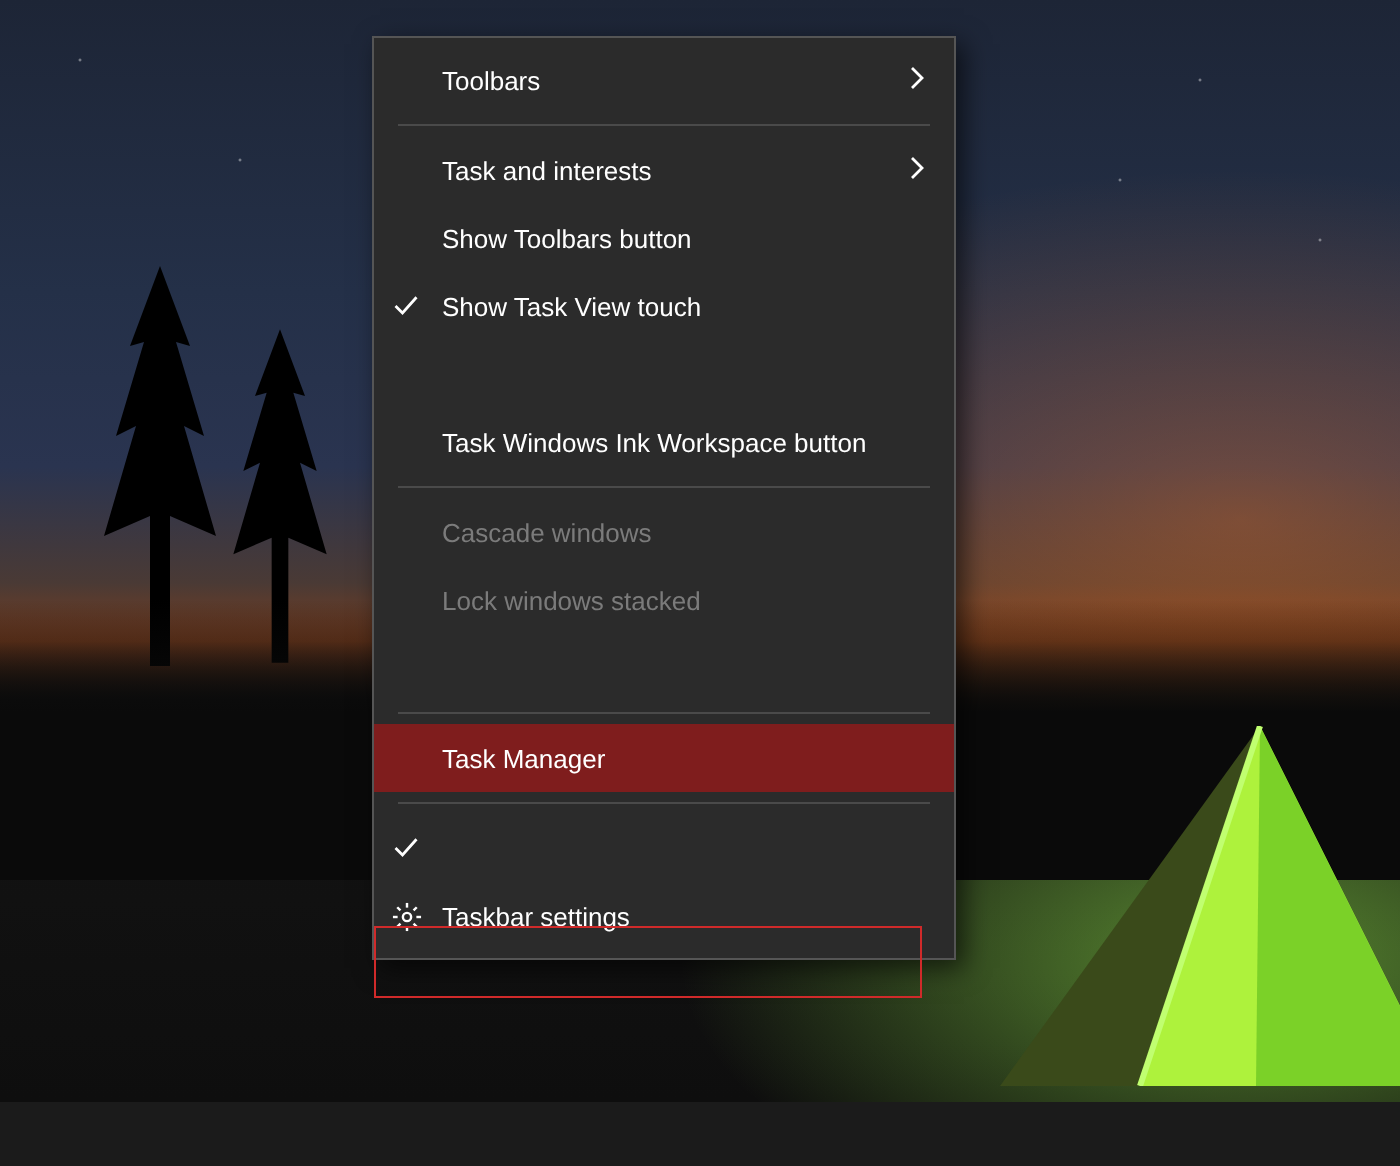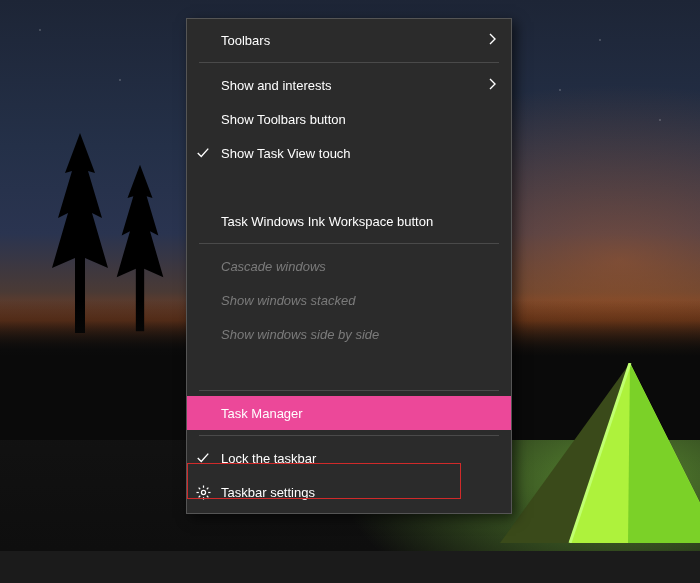--- a/index.html
+++ b/index.html
@@ -44,38 +44,38 @@
     width: 220px; height: 180px;
   }
   .taskbar {
     position: absolute; left: 0; right: 0; bottom: 0; height: 32px;
     background: #1b1b1b;
   }
 
   .context-menu {
     position: absolute;
     left: 186px; top: 18px;
-    width: 326px;
+    width: 292px;
     background: #2b2b2b;
     border: 1px solid #555;
     box-shadow: 4px 4px 12px rgba(0,0,0,.6);
     padding: 4px 0;
     color: #fff;
     font-size: 13px;
   }
   .menu-item {
     display: flex;
     align-items: center;
     height: 34px;
     padding: 0 14px 0 34px;
     position: relative;
     cursor: default;
   }
-  .menu-item.hovered { background: #ec4899; }
-  .menu-item.disabled { color: #7b7b7b; font-style: italic; }
+  .menu-item.hovered { background: #7f1d1d; }
+  .menu-item.disabled { color: #7b7b7b; }
   .menu-item .label { flex: 1; }
   .menu-item .chevron { color: #fff; }
   .menu-item .prefix-icon {
     position: absolute; left: 8px; top: 50%; transform: translateY(-50%);
     width: 16px; height: 16px; display: flex; align-items: center; justify-content: center;
   }
   .separator {
     height: 1px;
     background: #4a4a4a;
     margin: 5px 12px;
@@ -109,21 +109,21 @@
       <div class="menu-item">
         <span class="prefix-icon"></span>
         <span class="label">Toolbars</span>
         <span class="chevron"><svg width="10" height="12" viewBox="0 0 10 12">
             <path d="M3 1 L8 6 L3 11" stroke="#fff" stroke-width="1.4" fill="none"></path>
           </svg></span>
       </div>
       <div class="separator"></div>
       <div class="menu-item">
         <span class="prefix-icon"></span>
-        <span class="label">Show and interests</span>
+        <span class="label">Task and interests</span>
         <span class="chevron"><svg width="10" height="12" viewBox="0 0 10 12">
             <path d="M3 1 L8 6 L3 11" stroke="#fff" stroke-width="1.4" fill="none"></path>
           </svg></span>
       </div>
       <div class="menu-item">
         <span class="prefix-icon"></span>
         <span class="label">Show Toolbars button</span>
       </div>
       <div class="menu-item">
         <span class="prefix-icon">
@@ -140,42 +140,37 @@
         <span class="prefix-icon"></span>
         <span class="label">Task Windows Ink Workspace button</span>
       </div>
       <div class="separator"></div>
       <div class="menu-item disabled">
         <span class="prefix-icon"></span>
         <span class="label">Cascade windows</span>
       </div>
       <div class="menu-item disabled">
         <span class="prefix-icon"></span>
-        <span class="label">Show windows stacked</span>
-      </div>
-      <div class="menu-item disabled">
-        <span class="prefix-icon"></span>
-        <span class="label">Show windows side by side</span>
+        <span class="label">Lock windows stacked</span>
       </div>
       <div class="menu-item">
         <span class="prefix-icon"></span>
       </div>
       <div class="separator"></div>
       <div class="menu-item hovered">
         <span class="prefix-icon"></span>
         <span class="label">Task Manager</span>
       </div>
       <div class="separator"></div>
       <div class="menu-item">
         <span class="prefix-icon">
           <svg width="14" height="14" viewBox="0 0 16 16">
             <path d="M2 8 L6 12 L14 3" stroke="#fff" stroke-width="1.6" fill="none"></path>
           </svg>
         </span>
-        <span class="label">Lock the taskbar</span>
       </div>
       <div class="menu-item">
         <span class="prefix-icon">
           <svg width="15" height="15" viewBox="0 0 16 16">
             <circle cx="8" cy="8" r="2.2" fill="none" stroke="#fff" stroke-width="1.3"></circle>
             <g stroke="#fff" stroke-width="1.3">
               <line x1="8" y1="0.5" x2="8" y2="3"></line>
               <line x1="8" y1="13" x2="8" y2="15.5"></line>
               <line x1="0.5" y1="8" x2="3" y2="8"></line>
               <line x1="13" y1="8" x2="15.5" y2="8"></line>

